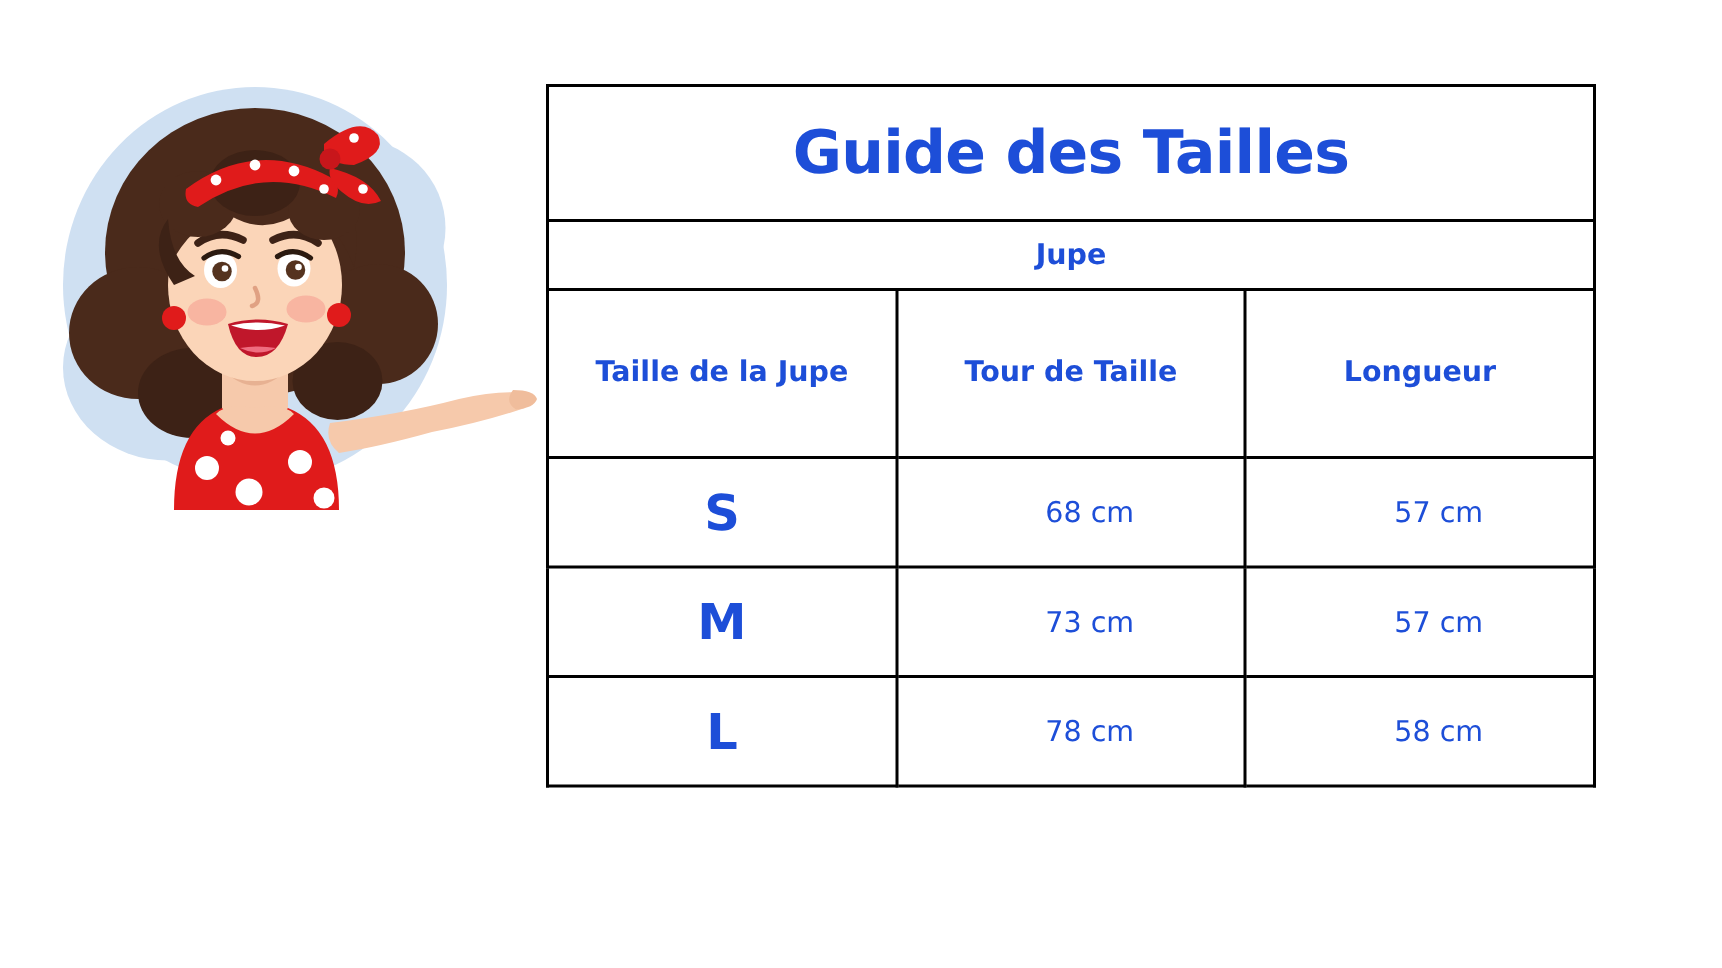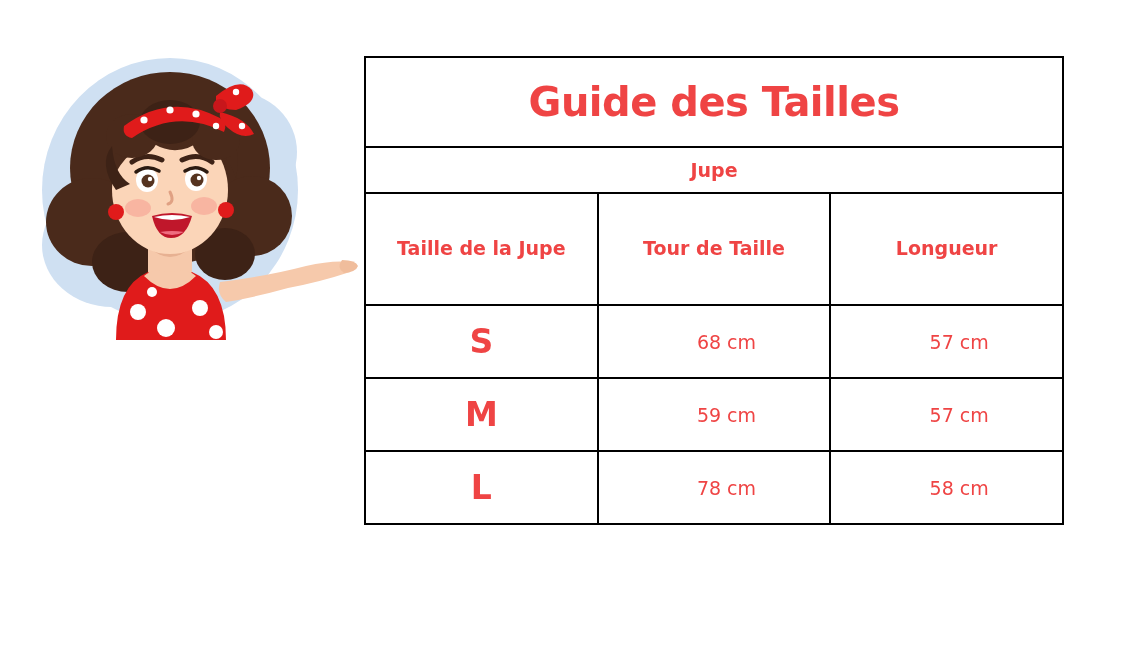--- a/index.html
+++ b/index.html
@@ -33,21 +33,21 @@
   }
   table.size-table {
     border-collapse: collapse;
     width: 700px;
     table-layout: fixed;
   }
   table.size-table td {
     border: 2px solid #000000;
     text-align: center;
     vertical-align: middle;
-    color: #ef4444;
+    color: #1d4ed8;
   }
   td.title-cell {
     font-size: 40px;
     font-weight: bold;
     color: #12286b;
     height: 86px;
     letter-spacing: -0.5px;
   }
   td.subtitle-cell {
     font-size: 19px;
@@ -184,21 +184,21 @@
         <td class="col-head col-3">Longueur</td>
       </tr>
 
       <tr>
         <td class="size-label col-1">S</td>
         <td class="measure col-2">68 cm</td>
         <td class="measure col-3">57 cm</td>
       </tr>
       <tr>
         <td class="size-label col-1">M</td>
-        <td class="measure col-2">59 cm</td>
+        <td class="measure col-2">73 cm</td>
         <td class="measure col-3">57 cm</td>
       </tr>
       <tr>
         <td class="size-label col-1">L</td>
         <td class="measure col-2">78 cm</td>
         <td class="measure col-3">58 cm</td>
       </tr>
     </tbody>
   </table>
 </div>

